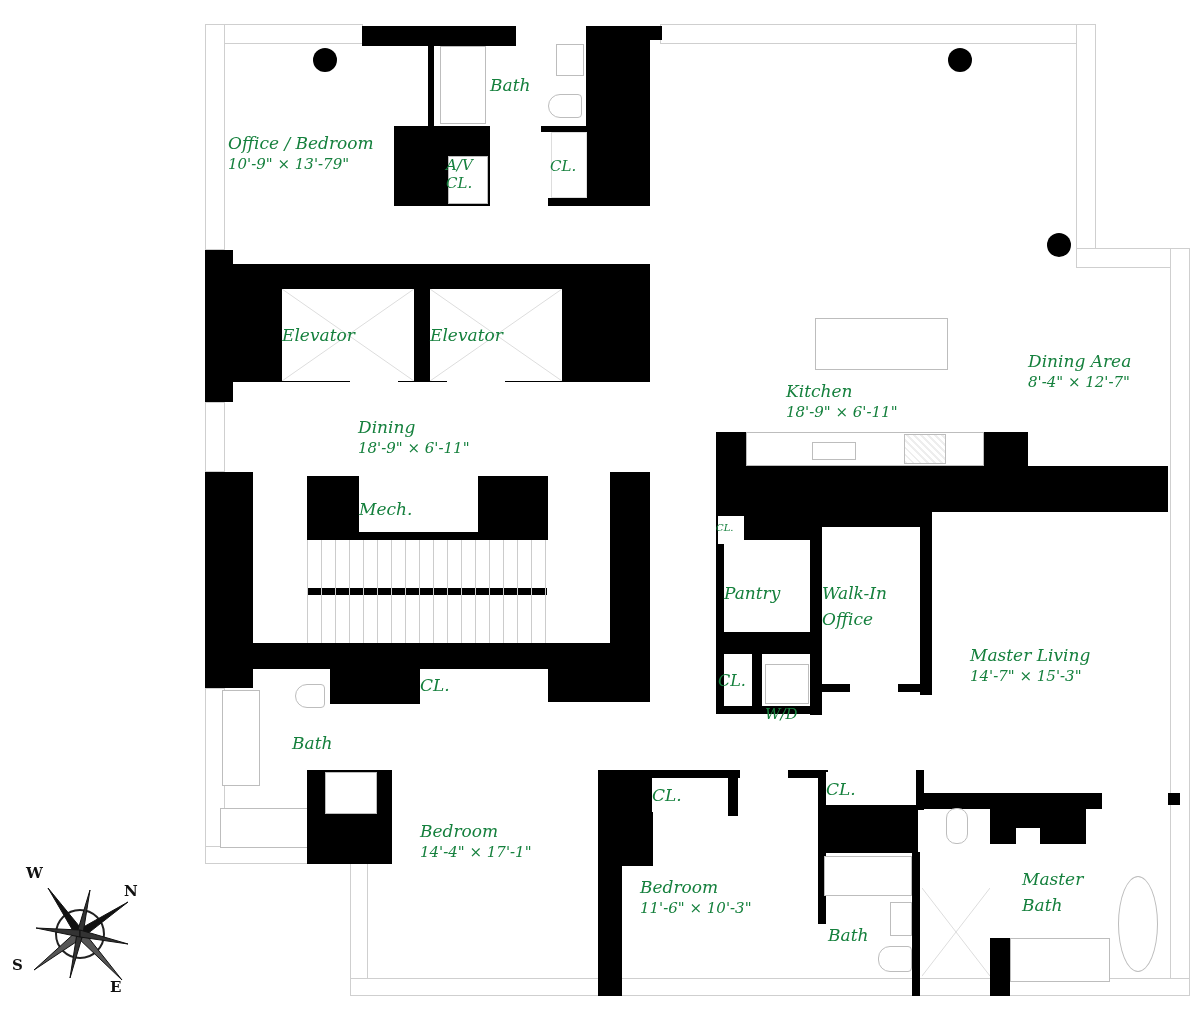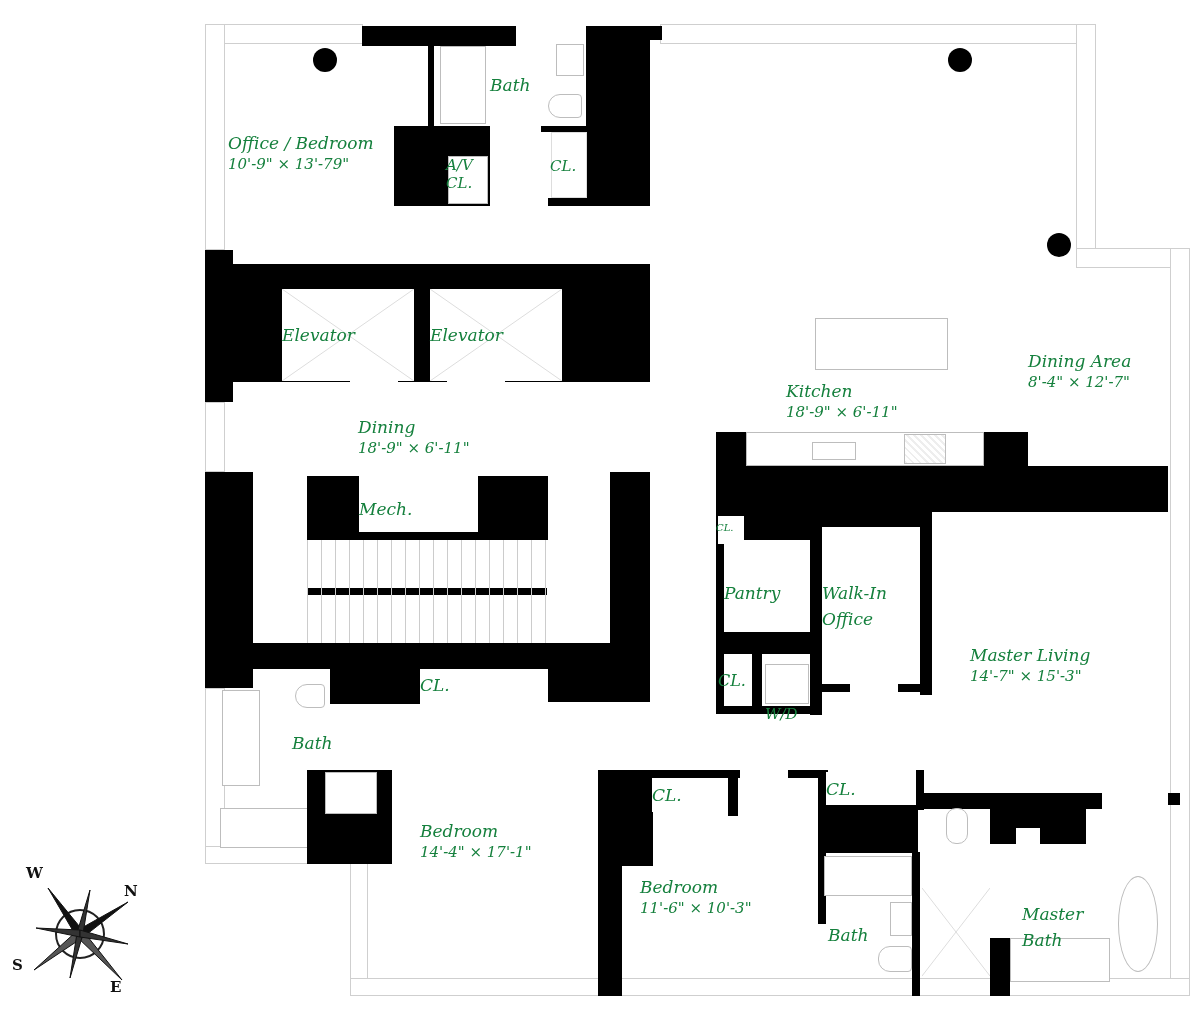--- a/index.html
+++ b/index.html
@@ -216,21 +216,21 @@
   <div class="room" style="left:640px;top:876px;width:160px;">
     <span class="name">Bedroom</span>
     <span class="dim">11'-6" × 10'-3"</span>
   </div>
   <div class="room" style="left:826px;top:778px;width:90px;">
     <span class="name">CL.</span>
   </div>
   <div class="room" style="left:828px;top:924px;width:60px;">
     <span class="name">Bath</span>
   </div>
-  <div class="room" style="left:1022px;top:868px;width:80px;margin-top:35px;">
+  <div class="room" style="left:1022px;top:868px;width:80px;">
     <span class="name">Master</span>
     <span class="name" style="margin-top:4px;">Bath</span>
   </div>
 
   <div class="compass">
     <svg width="140" height="140" viewBox="0 0 140 140">
       <circle cx="70" cy="74" r="24" fill="none" stroke="#222" stroke-width="2"></circle>
       <g stroke="#111" stroke-width="1">
         <polygon points="38,28 74,72 66,76" fill="#111"></polygon>
         <polygon points="112,120 66,76 74,72" fill="#555"></polygon>

